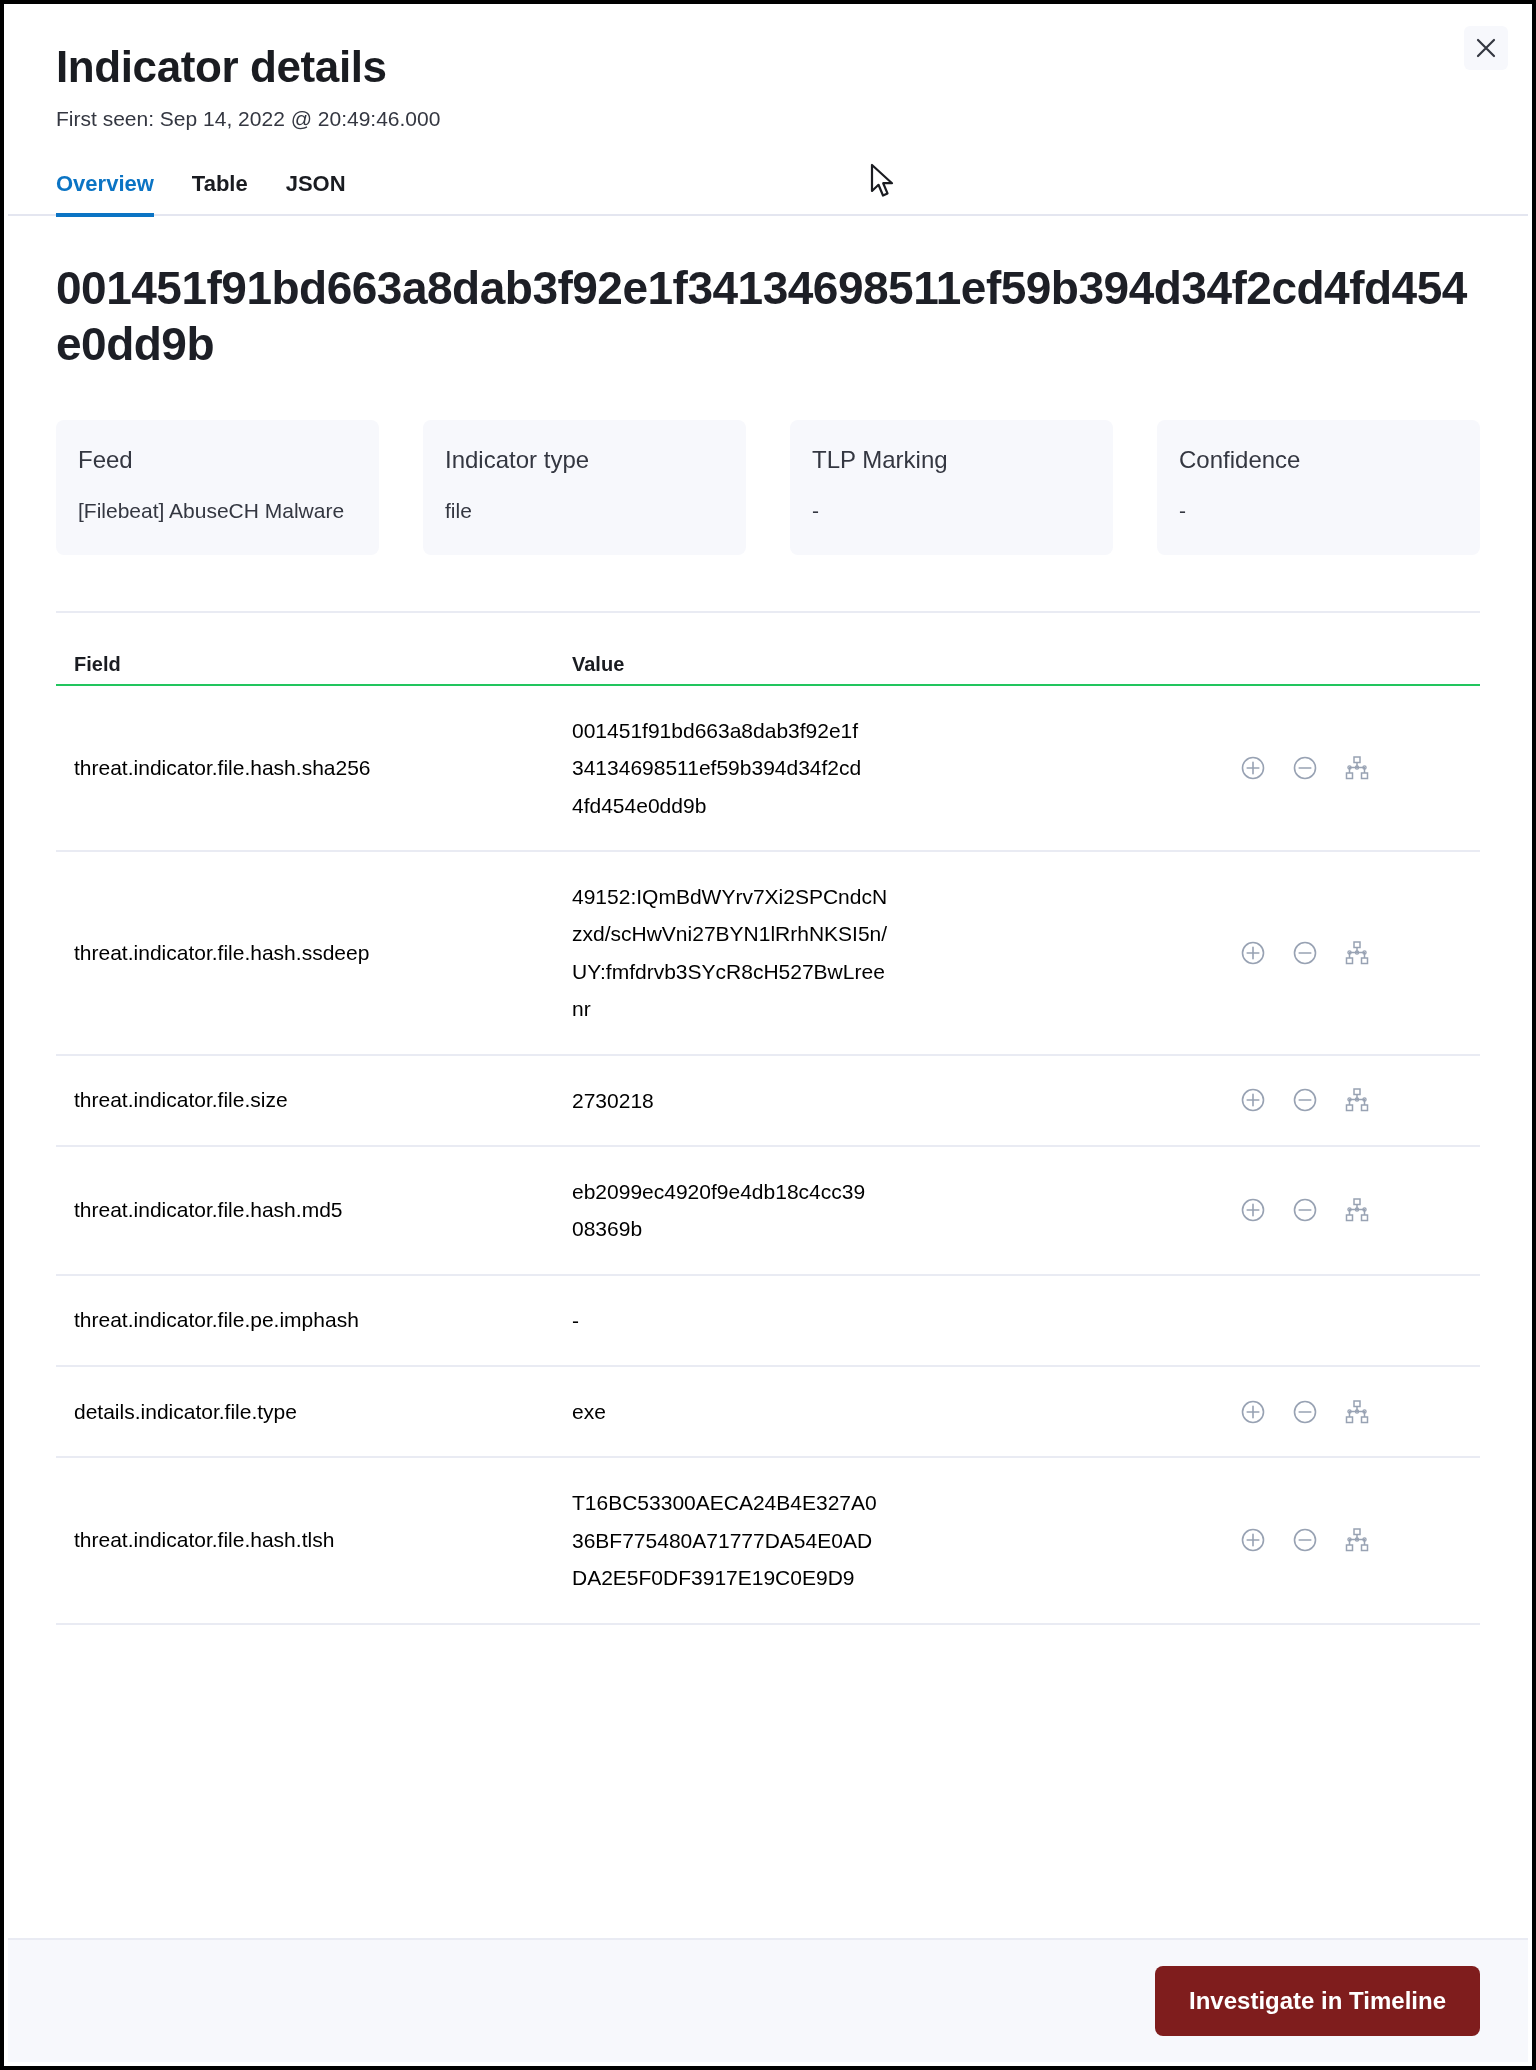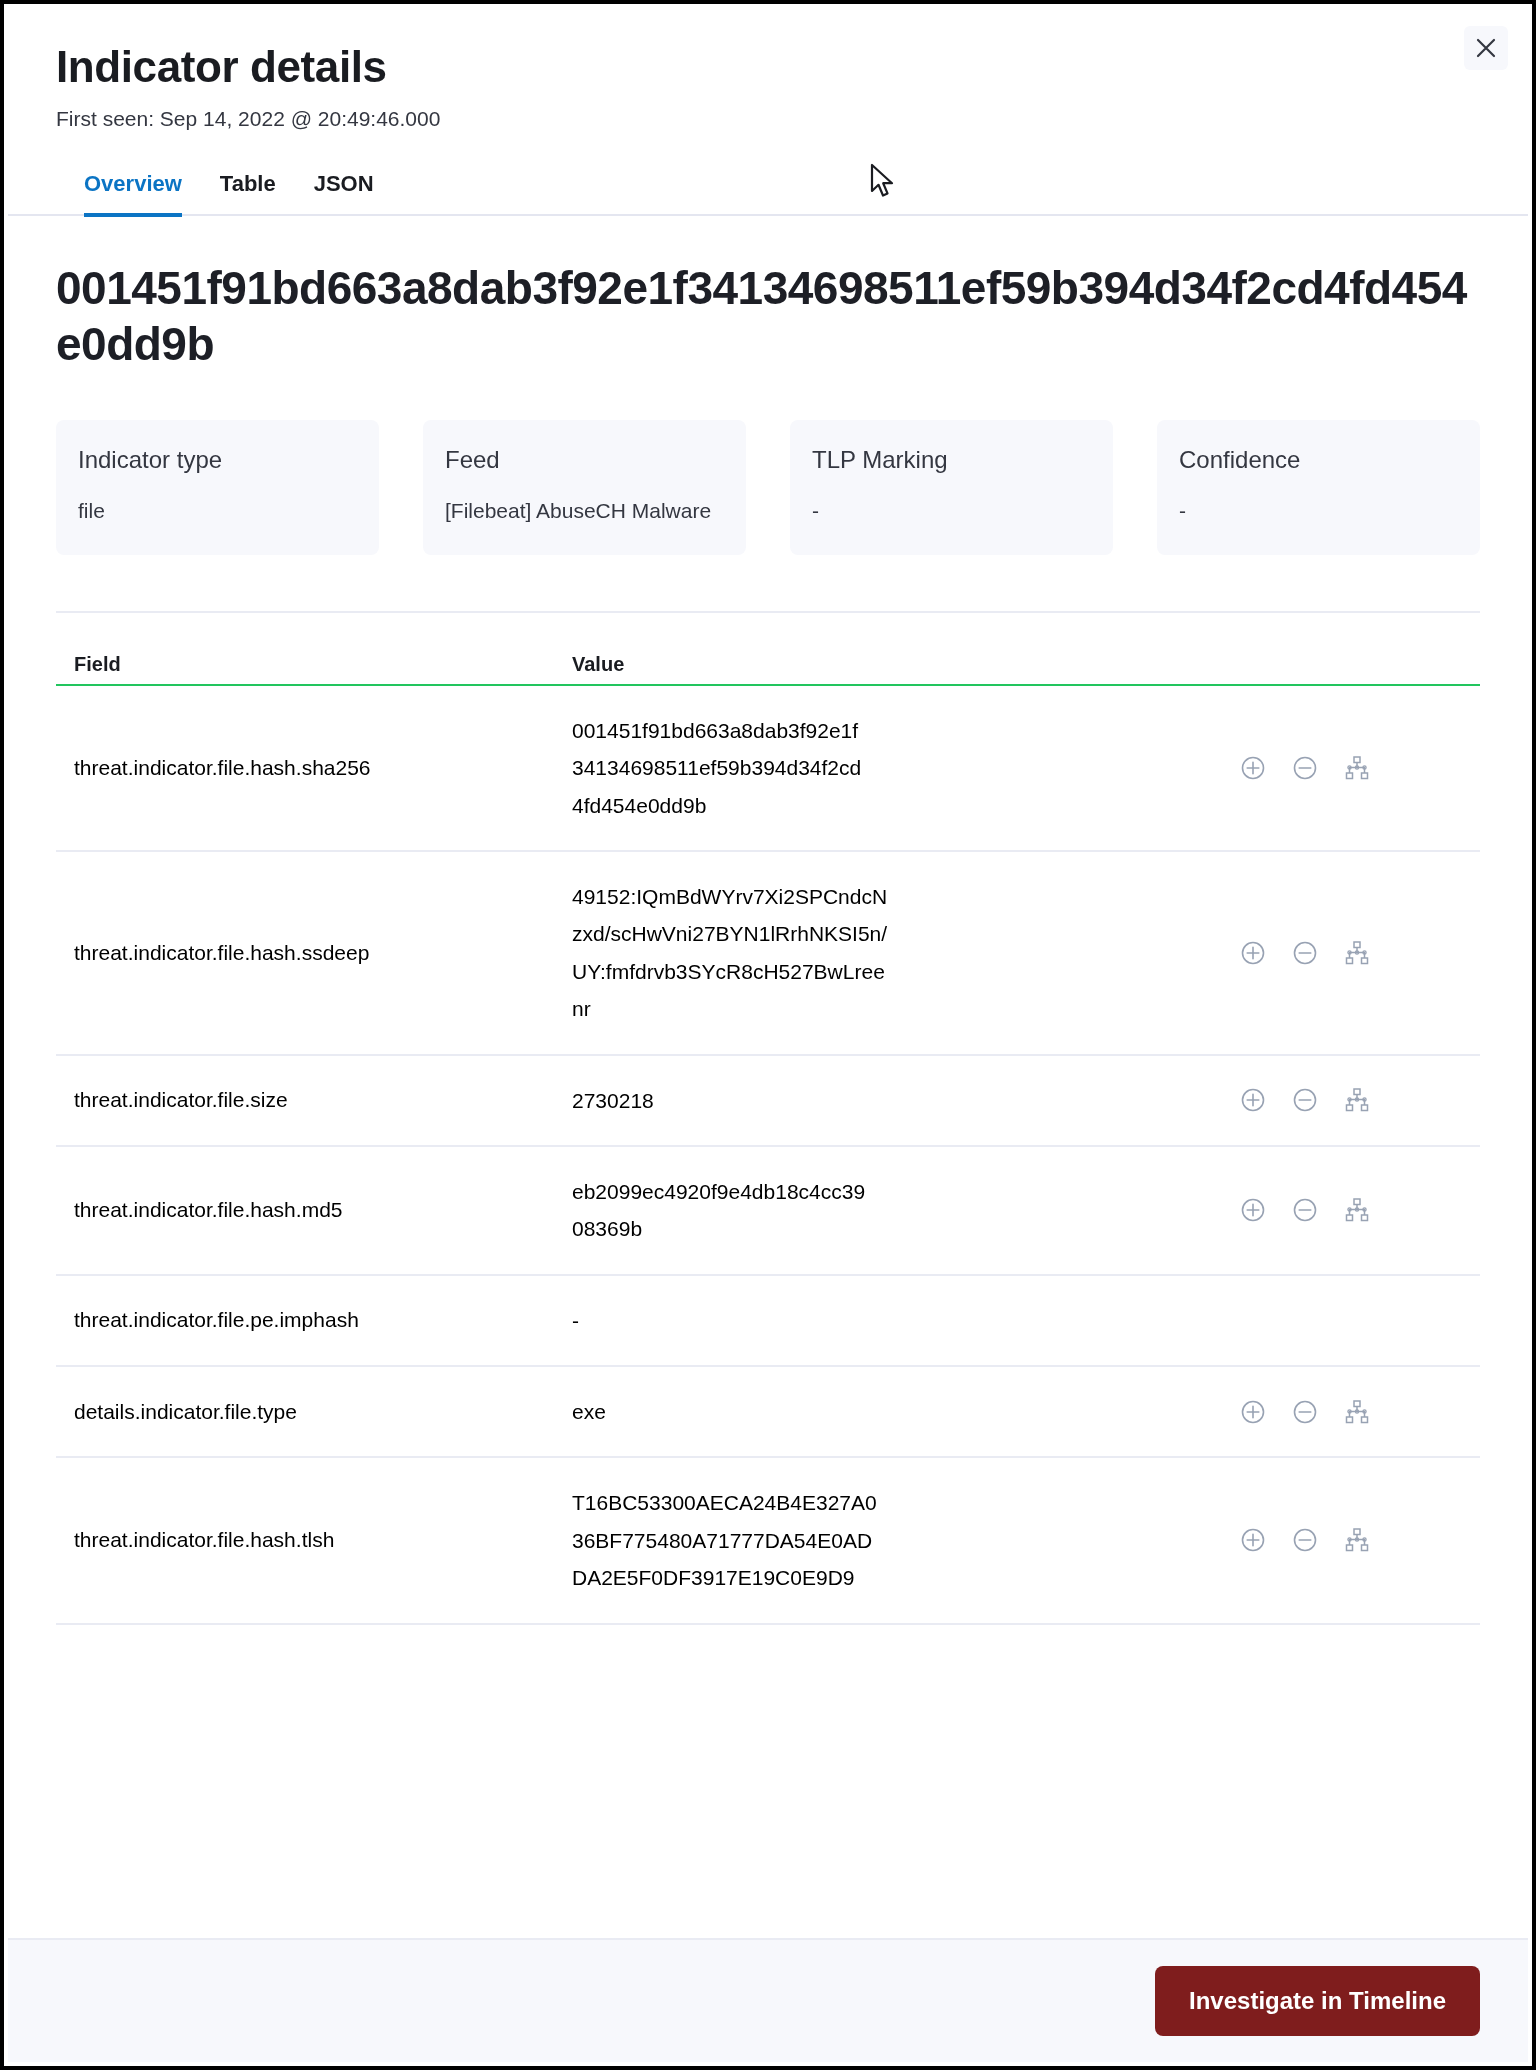--- a/index.html
+++ b/index.html
@@ -81,21 +81,20 @@
     background: none;
     border: none;
     border-bottom: 4px solid transparent;
     margin-bottom: -3px;
     cursor: pointer;
     font-family: inherit;
   }
   .tab.active {
     color: #0b74c4;
     border-bottom-color: #0b74c4;
-    margin-left: 28px;
   }
 
   
   .body {
     flex: 1 1 auto;
     padding: 44px 48px 0 48px;
     overflow: hidden;
   }
 
   .indicator-hash {
@@ -268,26 +267,26 @@
         <button class="tab">JSON</button>
       </div>
     </div>
 
     <div class="body">
 
       <div class="indicator-hash">001451f91bd663a8dab3f92e1f34134698511ef59b394d34f2cd4fd454e0dd9b</div>
 
       <div class="summary-cards">
         <div class="card">
+          <div class="card-label">Feed</div>
+          <div class="card-value">[Filebeat] AbuseCH Malware</div>
+        </div>
+        <div class="card">
           <div class="card-label">Indicator type</div>
           <div class="card-value">file</div>
-        </div>
-        <div class="card">
-          <div class="card-label">Feed</div>
-          <div class="card-value">[Filebeat] AbuseCH Malware</div>
         </div>
         <div class="card">
           <div class="card-label">TLP Marking</div>
           <div class="card-value">-</div>
         </div>
         <div class="card">
           <div class="card-label">Confidence</div>
           <div class="card-value">-</div>
         </div>
       </div>

